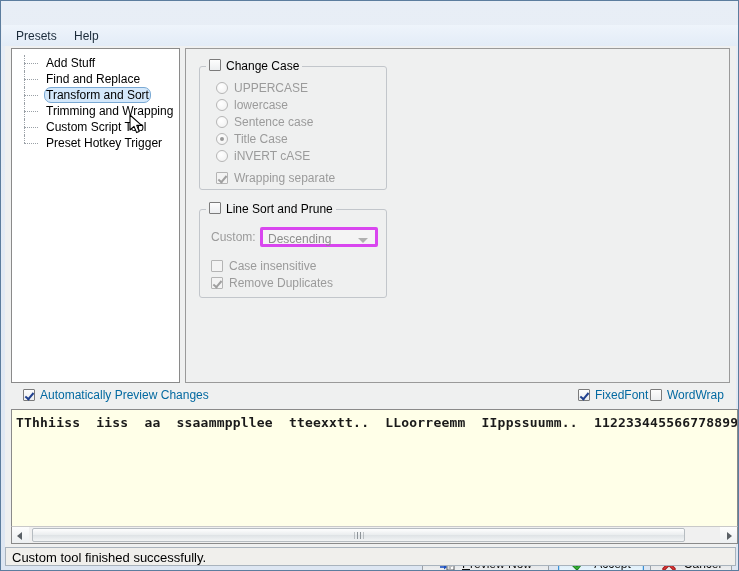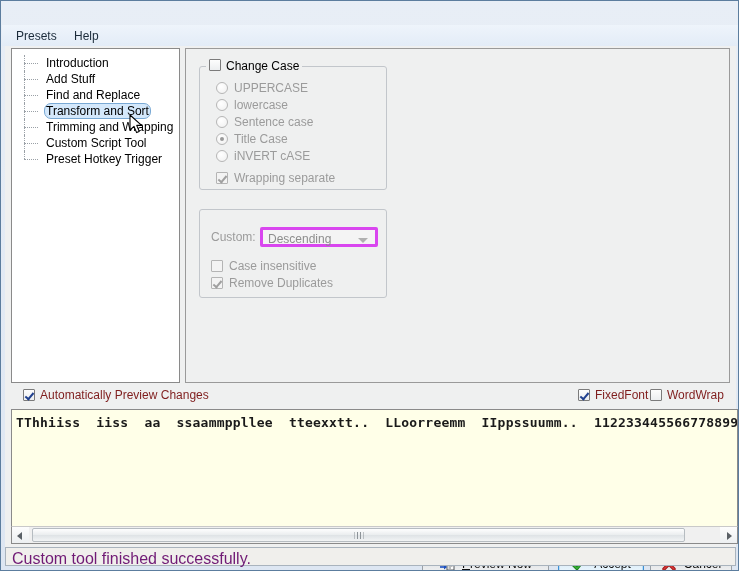--- a/index.html
+++ b/index.html
@@ -260,21 +260,21 @@
     width: 731px; height: 18px;
   }
   .opt-check {
     position: absolute;
     display: flex;
     align-items: center;
     gap: 5px;
     white-space: nowrap;
     cursor: default;
   }
-  .opt-check .txt { font-size: 12px; color: #7f1d1d; }
+  .opt-check .txt { font-size: 12px; color: #0369a1; }
 
   
   .preview-area {
     position: absolute;
     left: 6px; top: 363px;
     width: 727px;
     height: 117px;
     background: #ffffe8;
     border: 1px solid #8a8a8a;
     border-bottom: none;
@@ -379,22 +379,22 @@
     left: 4px; bottom: 4px;
     width: 731px;
     height: 19px;
     background: #f0efec;
     border: 1px solid #a9b3bd;
     box-sizing: border-box;
   }
   .statusbar .stext {
     position: absolute;
     left: 6px; top: 2px;
-    font-size: 16px;
-    color: #701a75;
+    font-size: 13px;
+    color: #000000;
   }
 
   
   .cursor {
     position: absolute;
     left: 128px; top: 113px;
     width: 16px; height: 22px;
     pointer-events: none;
   }
 </style>
@@ -409,25 +409,20 @@
     <div class="menu-item menu-help">Help</div>
   </div>
 
   <div class="client">
 
     <div class="tree-panel">
       <div style="height:6px"></div>
       <div class="tree-item">
         <span class="vline"></span>
         <span class="dots"></span>
-        <span class="lbl">Introduction</span>
-      </div>
-      <div class="tree-item">
-        <span class="vline"></span>
-        <span class="dots"></span>
         <span class="lbl">Add Stuff</span>
       </div>
       <div class="tree-item">
         <span class="vline"></span>
         <span class="dots"></span>
         <span class="lbl">Find and Replace</span>
       </div>
       <div class="tree-item selected">
         <span class="vline"></span>
         <span class="dots"></span>
@@ -478,20 +473,24 @@
           <span class="radio"></span>
           <span class="txt disabled">iNVERT cASE</span>
         </div>
         <div class="ctl-row" style="left:16px; top:104px;">
           <span class="cbox checked dim"></span>
           <span class="txt disabled">Wrapping separate</span>
         </div>
       </div>
 
       <div class="groupbox" style="left:13px; top:160px; width:188px; height:89px;">
+        <div class="gb-header">
+          <span class="cbox"></span>
+          <span class="gb-title">Line Sort and Prune</span>
+        </div>
 
         <div class="ctl-row" style="left:11px; top:20px;">
           <span class="txt disabled">Custom:</span>
         </div>
         <div class="combo" style="left:60px; top:17px;">
           <span class="cval">Descending</span>
           <span class="arrow"></span>
         </div>
 
         <div class="ctl-row" style="left:11px; top:49px;">

